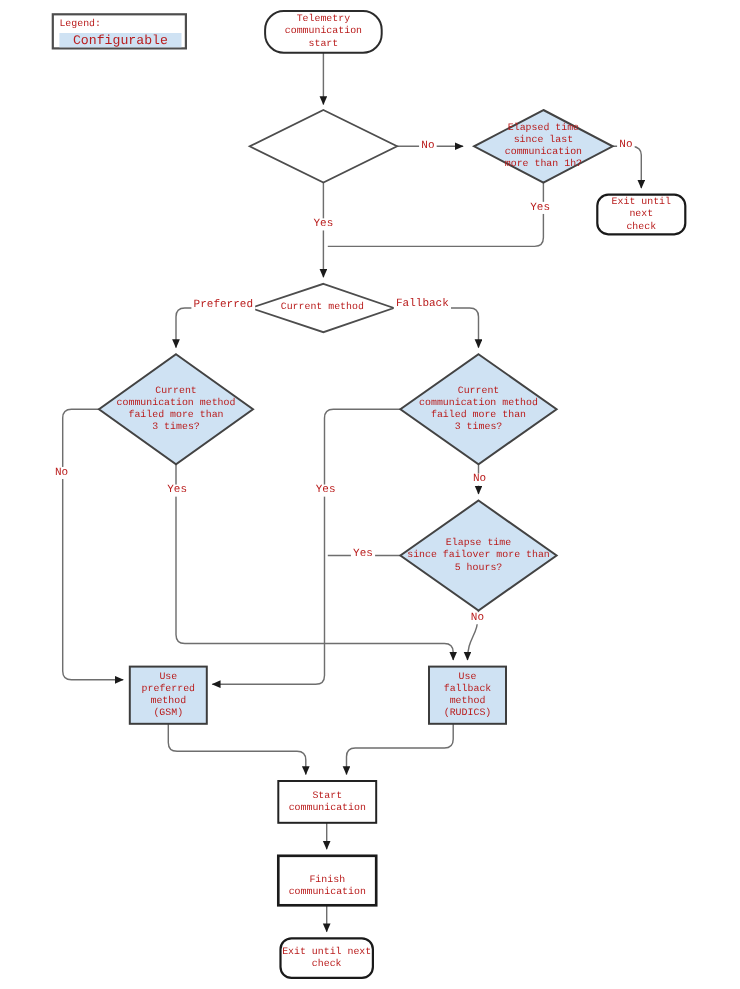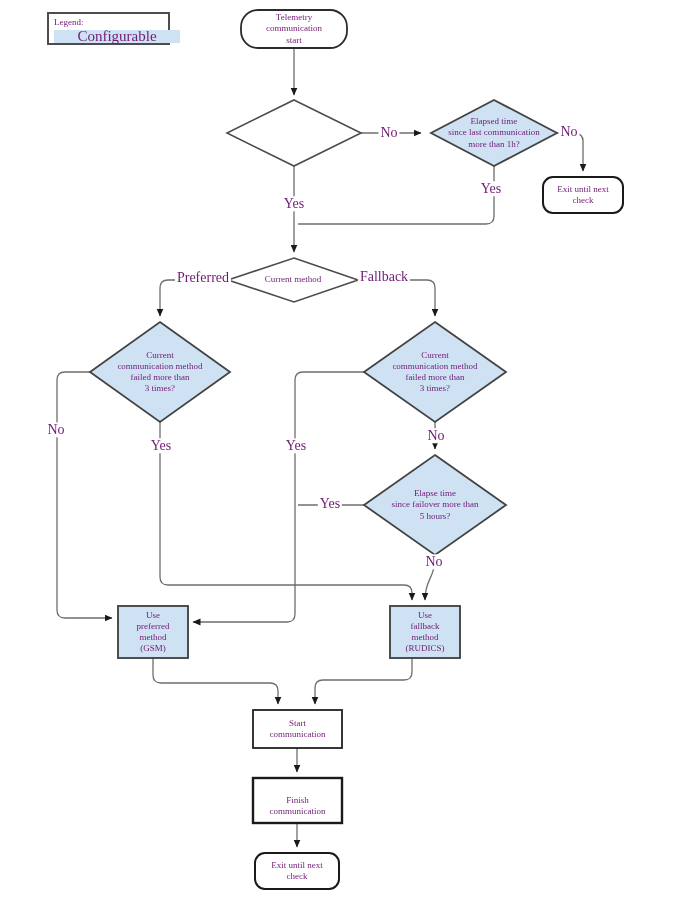--- a/index.html
+++ b/index.html
@@ -1,38 +1,38 @@
 <!DOCTYPE html>
 <html><head>
 <meta charset="utf-8">
 <style>
   html,body{margin:0;padding:0;background:#ffffff;}
   .canvas{
     position:relative;width:673px;height:899px;background:#ffffff;overflow:hidden;
-    font-family:Liberation Serif, serif;color:#701a75;
+    font-family:Liberation Mono, monospace;color:#b91c1c;
   }
   .canvas svg{position:absolute;left:0;top:0;}
   .node-label{
     position:absolute;display:flex;align-items:center;justify-content:center;
     text-align:center;font-size:9px;line-height:1.25;white-space:pre-line;
     pointer-events:none;
   }
   .edge-label{
     position:absolute;transform:translate(-50%,-50%);
-    background:#ffffff;padding:0 2px;font-size:14px;line-height:1.1;
+    background:#ffffff;padding:0 2px;font-size:10px;line-height:1.1;
   }
   .legend{
     position:absolute;left:47px;top:12px;width:123px;height:33px;
     background:#ffffff;border:2px solid #4d4d4d;box-sizing:border-box;
     padding:3px 5px 0 5px;font-size:9px;
   }
   .legend-title{margin-bottom:3px;}
   .legend-swatch{
-    width:126px;height:13px;display:flex;align-items:center;justify-content:center;
-    font-size:15px;
+    width:111px;height:13px;display:flex;align-items:center;justify-content:center;
+    font-size:12px;
   }
 </style>
 </head>
 <body>
 
 <div class="canvas">
 
   <svg width="673" height="899" viewBox="0 0 673 899">
     <defs>
       <marker id="arr" markerWidth="9" markerHeight="8" refX="7.5" refY="3.5" orient="auto" markerUnits="userSpaceOnUse">

